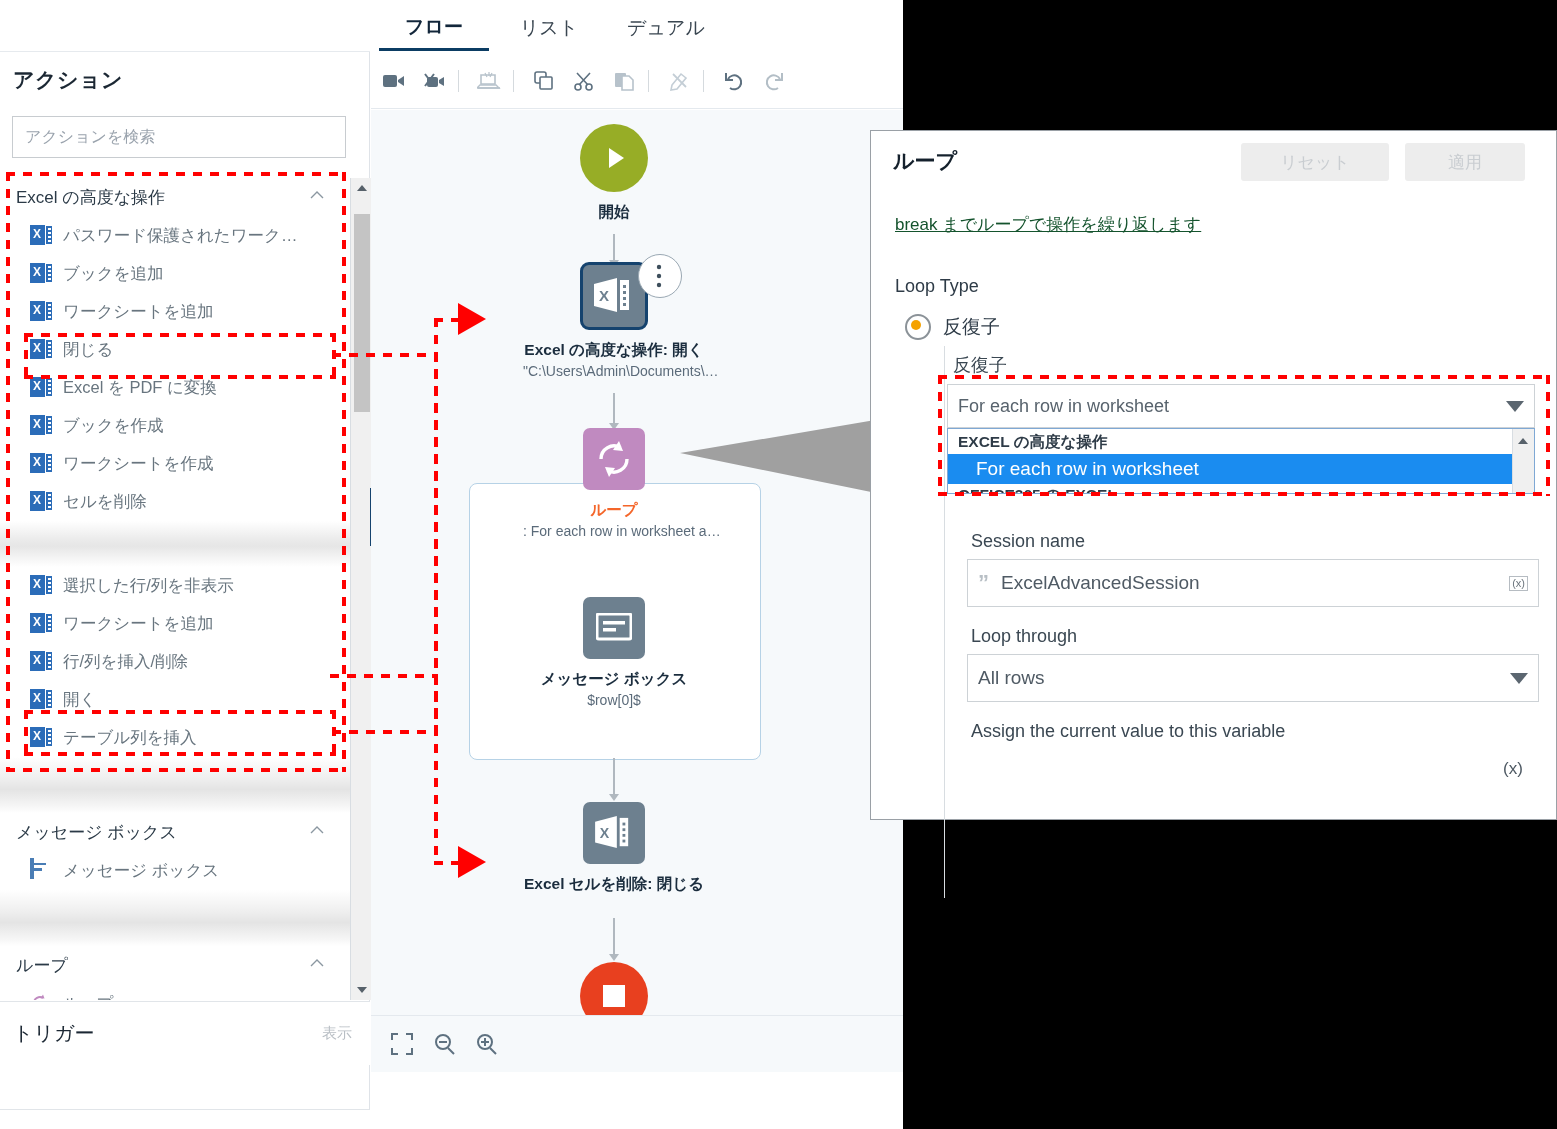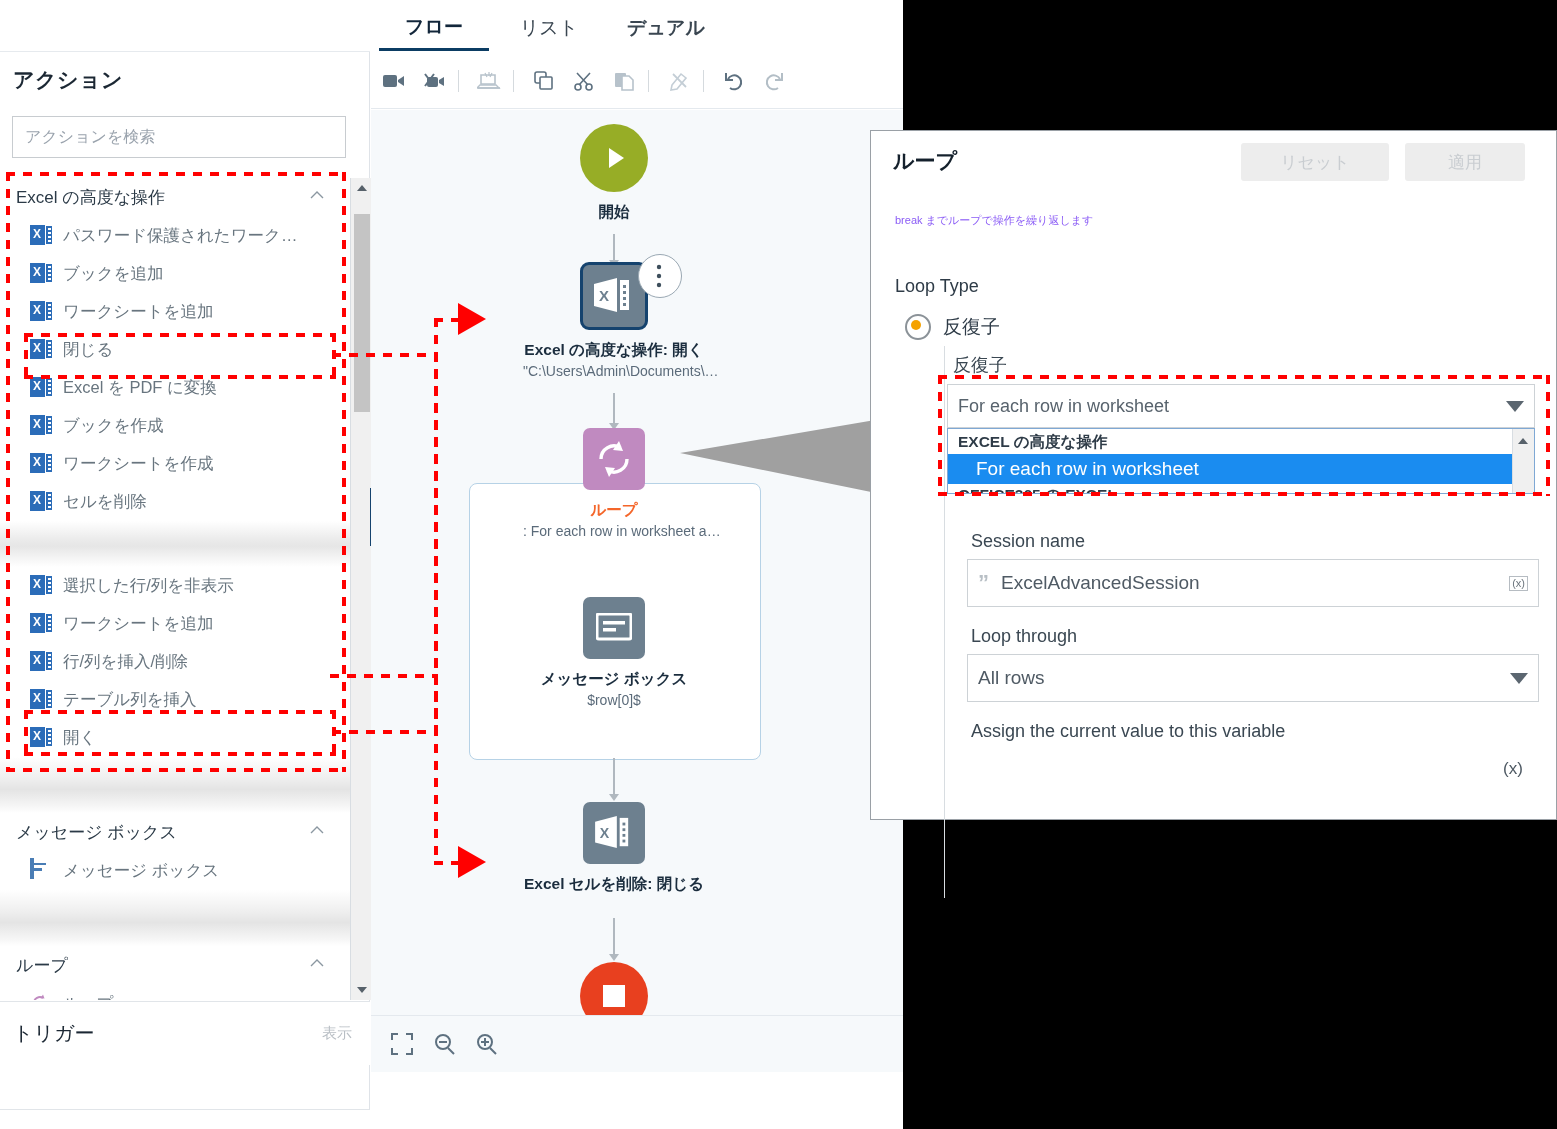--- a/index.html
+++ b/index.html
@@ -74,21 +74,21 @@
   .rbox .t{position:absolute;left:0;top:0;height:4px;width:100%;background:repeating-linear-gradient(90deg,#ff0000 0 9px,transparent 9px 17px);}
   .rbox .b{position:absolute;left:0;bottom:0;height:4px;width:100%;background:repeating-linear-gradient(90deg,#ff0000 0 9px,transparent 9px 17px);}
   .rbox .l{position:absolute;left:0;top:0;width:4px;height:100%;background:repeating-linear-gradient(180deg,#ff0000 0 9px,transparent 9px 17px);}
   .rbox .r{position:absolute;right:0;top:0;width:4px;height:100%;background:repeating-linear-gradient(180deg,#ff0000 0 9px,transparent 9px 17px);}
   .rarrow{position:absolute;width:0;height:0;border-top:16px solid transparent;border-bottom:16px solid transparent;border-left:28px solid #ff0000;}
 
   
   .dlg{position:absolute;left:870px;top:130px;width:687px;height:690px;background:#ffffff;border:1px solid #9aa0a6;box-sizing:border-box;}
   .dlg-title{position:absolute;left:22px;top:16px;font-size:21px;font-weight:bold;color:#14202c;}
   .dbtn{position:absolute;top:12px;height:38px;background:#ededed;border:0;border-radius:3px;color:#c9cdd1;font-size:17px;font-family:"Liberation Sans",sans-serif;}
-  .dtxt{position:absolute;left:24px;top:82px;font-size:11px;color:#8b5cf6;}
+  .dtxt{position:absolute;left:24px;top:82px;font-size:17px;color:#14532d;text-decoration:underline;}
   .finput{box-sizing:border-box;border:1px solid #cdd2d6;background:#fff;height:44px;display:flex;align-items:center;padding:0 10px;font-size:18px;color:#58636d;}
   .caret{width:0;height:0;border-left:9px solid transparent;border-right:9px solid transparent;border-top:11px solid #5b6670;}
   .indent{position:absolute;width:1px;background:#d8dde1;}
 </style>
 </head>
 <body>
 
 <div class="app">
 
   <div class="sidebar">
@@ -209,30 +209,30 @@
               </span></span></span>
         <span class="lbl">行/列を挿入/削除</span>
       </div>
       <div class="act">
         <span class="ic"><span class="xls"><span class="body"></span><span class="dots">
                 <i style="top:2px"></i>
                 <i style="top:6px"></i>
                 <i style="top:10px"></i>
                 <i style="top:14px"></i>
               </span></span></span>
+        <span class="lbl">開く</span>
+      </div>
+      <div class="act">
+        <span class="ic"><span class="xls"><span class="body"></span><span class="dots">
+                <i style="top:2px"></i>
+                <i style="top:6px"></i>
+                <i style="top:10px"></i>
+                <i style="top:14px"></i>
+              </span></span></span>
         <span class="lbl">テーブル列を挿入</span>
-      </div>
-      <div class="act">
-        <span class="ic"><span class="xls"><span class="body"></span><span class="dots">
-                <i style="top:2px"></i>
-                <i style="top:6px"></i>
-                <i style="top:10px"></i>
-                <i style="top:14px"></i>
-              </span></span></span>
-        <span class="lbl">開く</span>
       </div>
 
       <div class="blurband2"></div>
 
       <div class="grp-head">
         <span class="t">メッセージ ボックス</span>
         <span class="chev">
           <svg viewBox="0 0 14 9" width="14" height="9">
               <path d="M1 8 L7 2 L13 8" stroke="#8b97a1" stroke-width="1.4" fill="none"></path>
             </svg>
@@ -291,21 +291,21 @@
       <span class="ft">変数</span>
       <span class="fa">表示</span>
     </div>
   </div>
 
   <div class="flow">
 
     <div class="tabs">
       <div class="tab on" style="left:8px;width:110px;">フロー</div>
       <div class="tab" style="left:128px;width:100px;">リスト</div>
-      <div class="tab" style="left:236px;width:118px;font-weight:bold;">デュアル</div>
+      <div class="tab" style="left:236px;width:118px;">デュアル</div>
     </div>
 
     <div class="toolbar">
       <div class="tb">
         <svg width="24" height="18" viewBox="0 0 24 18">
             <rect x="1" y="3" width="14" height="12" rx="2" fill="#5e7180"></rect>
             <path d="M16 8 L22 4 L22 14 L16 10 Z" fill="#5e7180"></path>
           </svg>
       </div>
       <div class="tb">

